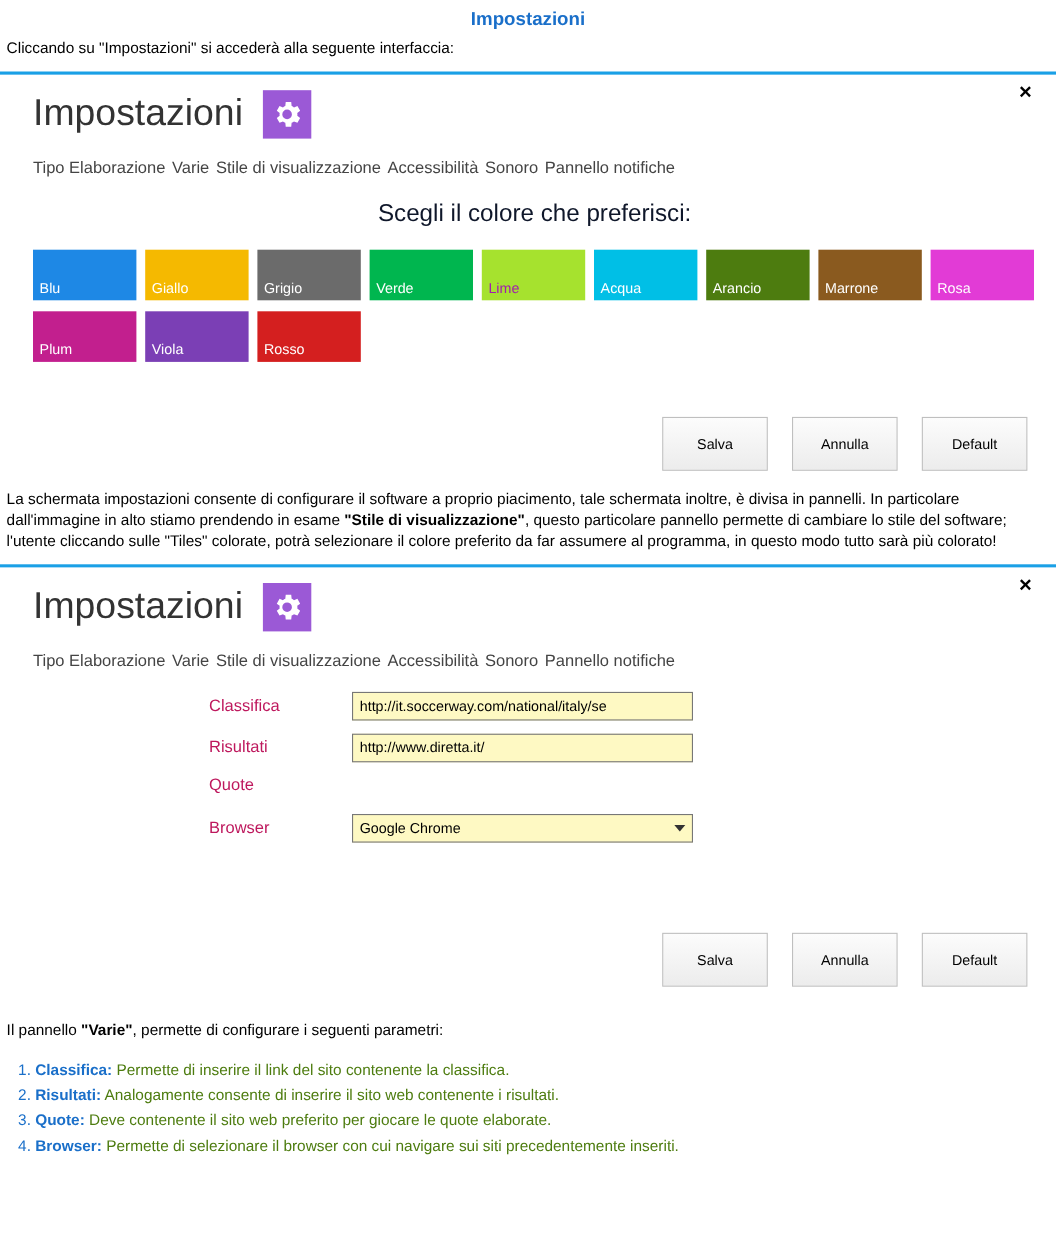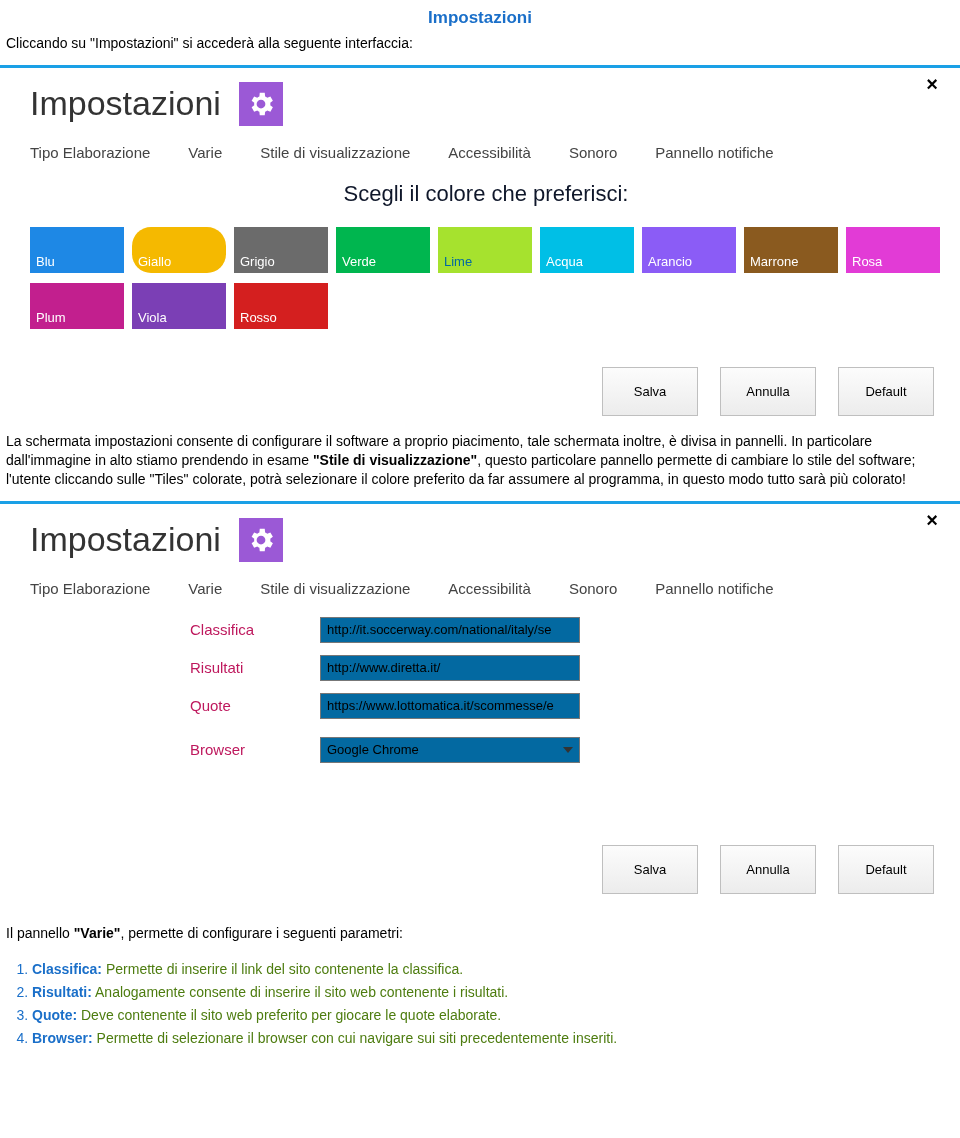--- a/index.html
+++ b/index.html
@@ -56,55 +56,55 @@
     width: 44px;
     height: 44px;
     background: #9b59d6;
     display: flex;
     align-items: center;
     justify-content: center;
   }
   .gear-tile svg { width: 30px; height: 30px; fill: #fff; }
   .tabs {
     display: flex;
-    gap: 38px;
+    gap: 6px;
     font-family: 'Segoe UI',Arial,sans-serif;
     font-size: 15px;
     color: #444;
     margin-bottom: 20px;
   }
   .tab { cursor: pointer; }
   .subtitle {
     text-align: center;
     font-family: 'Segoe UI',Arial,sans-serif;
     font-size: 22px;
     color: #0f172a;
     margin: 10px 0 20px;
   }
   .swatches {
     display: flex;
     flex-wrap: wrap;
     gap: 10px 8px;
-    margin-bottom: 16px;
+    margin-bottom: 28px;
   }
   .swatch {
     width: 94px;
     height: 46px;
     position: relative;
     cursor: pointer;
   }
   .swatch .sw-label {
     position: absolute;
     left: 6px;
     bottom: 4px;
     font-family: 'Segoe UI',Arial,sans-serif;
     font-size: 13px;
     color: #fff;
   }
-  .swatch.dark-label .sw-label { color: #0369a1; }
+  .swatch.dark-label .sw-label { color: #a21caf; }
   .btn-row {
     display: flex;
     gap: 22px;
     justify-content: flex-end;
     padding: 22px 8px 6px 0;
   }
   .btn {
     min-width: 96px;
     padding: 16px 10px;
     border: 1px solid #bfbfbf;
@@ -121,27 +121,27 @@
     gap: 20px;
     margin-bottom: 12px;
   }
   .form-row .f-label {
     width: 110px;
     font-family: 'Segoe UI',Arial,sans-serif;
     font-size: 15px;
     color: #be185d;
   }
   .form-row input, .form-row .select {
-    width: 260px;
+    width: 310px;
     height: 26px;
     border: 1px solid #777;
     padding: 2px 6px;
     font-family: Arial,sans-serif;
     font-size: 13px;
-    background: #0369a1;
+    background: #fef9c3;
   }
   .form-row .select {
     display: flex;
     align-items: center;
     justify-content: space-between;
   }
   .form-row .select .caret {
     width: 0; height: 0;
     border-left: 5px solid transparent;
     border-right: 5px solid transparent;
@@ -183,36 +183,36 @@
     <span class="tab">Stile di visualizzazione</span>
     <span class="tab">Accessibilità</span>
     <span class="tab">Sonoro</span>
     <span class="tab">Pannello notifiche</span>
   </div>
   <div class="subtitle">Scegli il colore che preferisci:</div>
   <div class="swatches" id="swatches">
       <div class="swatch" style="background: rgb(30, 136, 229);">
         <span class="sw-label">Blu</span>
       </div>
-      <div class="swatch" style="background: rgb(245, 185, 0); border-radius: 19px;">
+      <div class="swatch" style="background: rgb(245, 185, 0);">
         <span class="sw-label">Giallo</span>
       </div>
       <div class="swatch" style="background: rgb(107, 107, 107);">
         <span class="sw-label">Grigio</span>
       </div>
       <div class="swatch" style="background: rgb(0, 182, 79);">
         <span class="sw-label">Verde</span>
       </div>
       <div class="swatch dark-label" style="background: rgb(166, 226, 46);">
         <span class="sw-label">Lime</span>
       </div>
       <div class="swatch" style="background: rgb(0, 191, 230);">
         <span class="sw-label">Acqua</span>
       </div>
-      <div class="swatch" style="background: #8b5cf6;">
+      <div class="swatch" style="background: #4d7c0f;">
         <span class="sw-label">Arancio</span>
       </div>
       <div class="swatch" style="background: rgb(138, 90, 31);">
         <span class="sw-label">Marrone</span>
       </div>
       <div class="swatch" style="background: rgb(226, 59, 214);">
         <span class="sw-label">Rosa</span>
       </div>
       <div class="swatch" style="background: rgb(194, 31, 142);">
         <span class="sw-label">Plum</span>
@@ -260,21 +260,20 @@
     <div class="form-row">
       <div class="f-label">Classifica</div>
       <input type="text" value="http://it.soccerway.com/national/italy/se" style="">
     </div>
     <div class="form-row">
       <div class="f-label">Risultati</div>
       <input type="text" value="http://www.diretta.it/" style="">
     </div>
     <div class="form-row">
       <div class="f-label">Quote</div>
-      <input type="text" value="https://www.lottomatica.it/scommesse/e" style="">
     </div>
     <div class="form-row" style="margin-top:18px;">
       <div class="f-label">Browser</div>
       <div class="select">
         <span>Google Chrome</span>
         <span class="caret"></span>
       </div>
     </div>
   </div>
 

